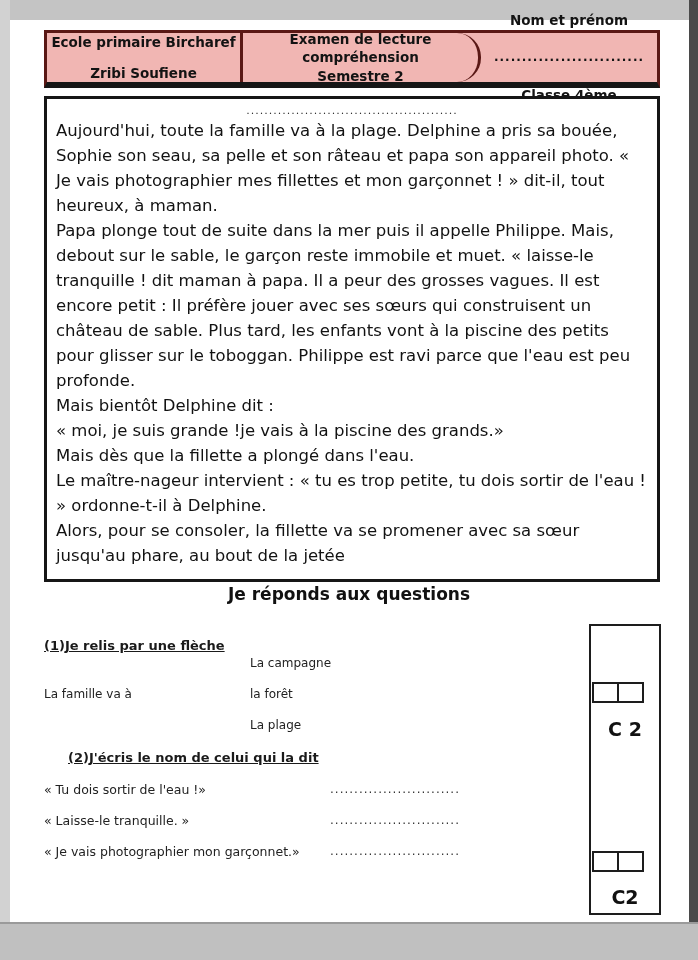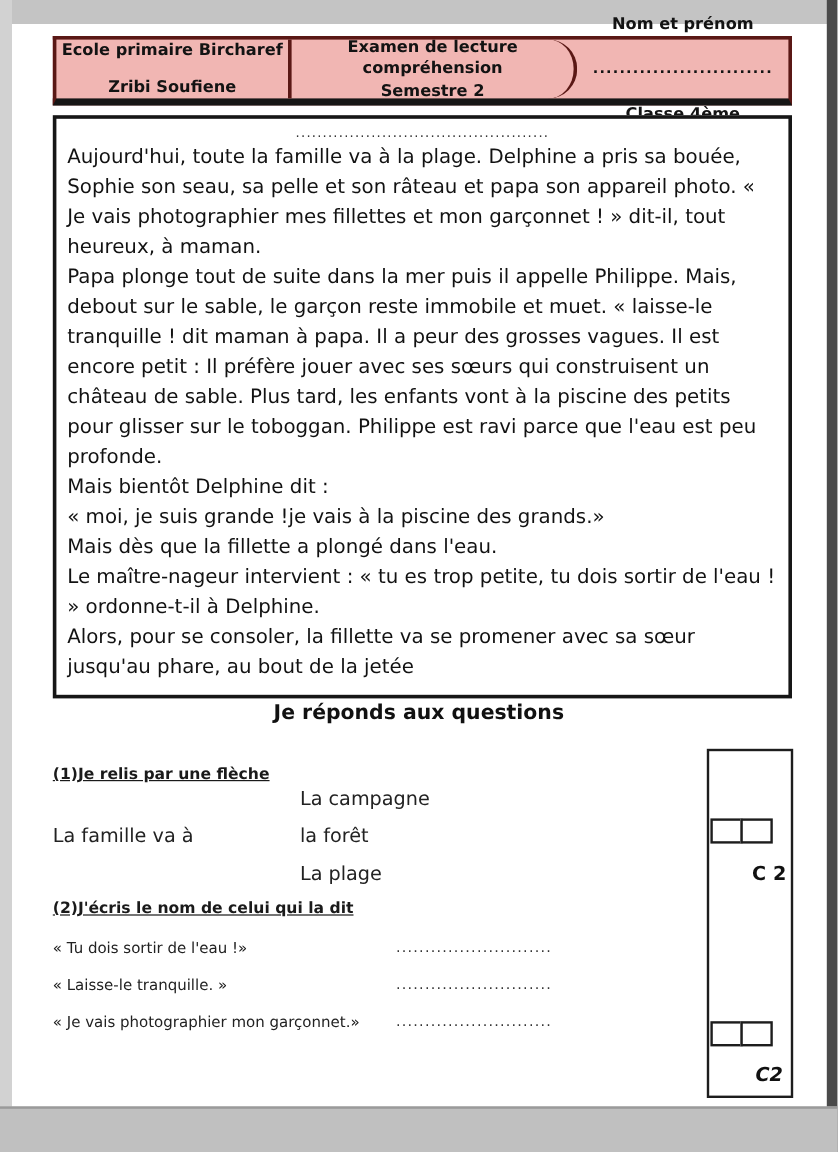--- a/index.html
+++ b/index.html
@@ -23,22 +23,22 @@
   
   .reading-box{position:absolute;left:44px;top:96px;width:616px;height:486px;border:3px solid #161616;
     box-sizing:border-box;background:#fff;padding:5px 9px 0 9px;overflow:hidden;}
   .passage-dots{text-align:center;font-size:11px;letter-spacing:1px;color:#333;line-height:14px;}
   .reading-box p{margin:0;font-size:16.5px;line-height:25px;color:#121212;}
 
   
   .q-title{position:absolute;left:0;top:584px;width:698px;text-align:center;font-weight:bold;font-size:17px;color:#111;}
   .q-label{position:absolute;left:44px;font-weight:bold;font-size:13px;text-decoration:underline;color:#1a1a1a;}
   .q1-label{top:623px;margin-top:15px;}
-  .q2-label{top:750px;}
-  .q-text{position:absolute;font-size:16px;color:#222;}
+  .q2-label{top:750px;margin-left:24px;}
+  .q-text{position:absolute;font-size:12px;color:#222;}
   .q1-stem{left:44px;top:687px;}
   .opt{left:250px;}
   .opt.o0{top:656px;}
   .opt.o1{top:687px;}
   .opt.o2{top:718px;}
   .quote{left:44px;font-size:12.5px;}
   .quote.r0{top:782px;}
   .quote.r1{top:813px;}
   .quote.r2{top:844px;}
   .adots{left:330px;font-size:12px;letter-spacing:1px;color:#333;}
@@ -47,23 +47,23 @@
   .adots.r2{top:844px;}
 
   
   .score-box{position:absolute;left:589px;top:624px;width:72px;height:291px;border:2px solid #1d1d1d;
     box-sizing:border-box;background:#fff;}
   .sq-group{position:absolute;left:1px;display:flex;}
   .sq-group.g1{top:56px;}
   .sq-group.g2{top:225px;}
   .sq{width:27px;height:21px;border:2px solid #1d1d1d;box-sizing:border-box;background:#fff;}
   .sq + .sq{margin-left:-2px;}
-  .score-label{position:absolute;left:16px;width:100%;text-align:center;font-weight:bold;font-size:16px;color:#111;}
+  .score-label{position:absolute;left:0;width:100%;text-align:center;font-weight:bold;font-size:19px;color:#111;}
   .score-label.l1{top:92px;}
-  .score-label.l2{top:260px;font-style:italic;}
+  .score-label.l2{top:260px;}
 </style>
 </head>
 <body>
 
 <div class="photo">
 
   <div class="edge top"></div>
   <div class="edge left"></div>
   <div class="edge right"></div>
 

